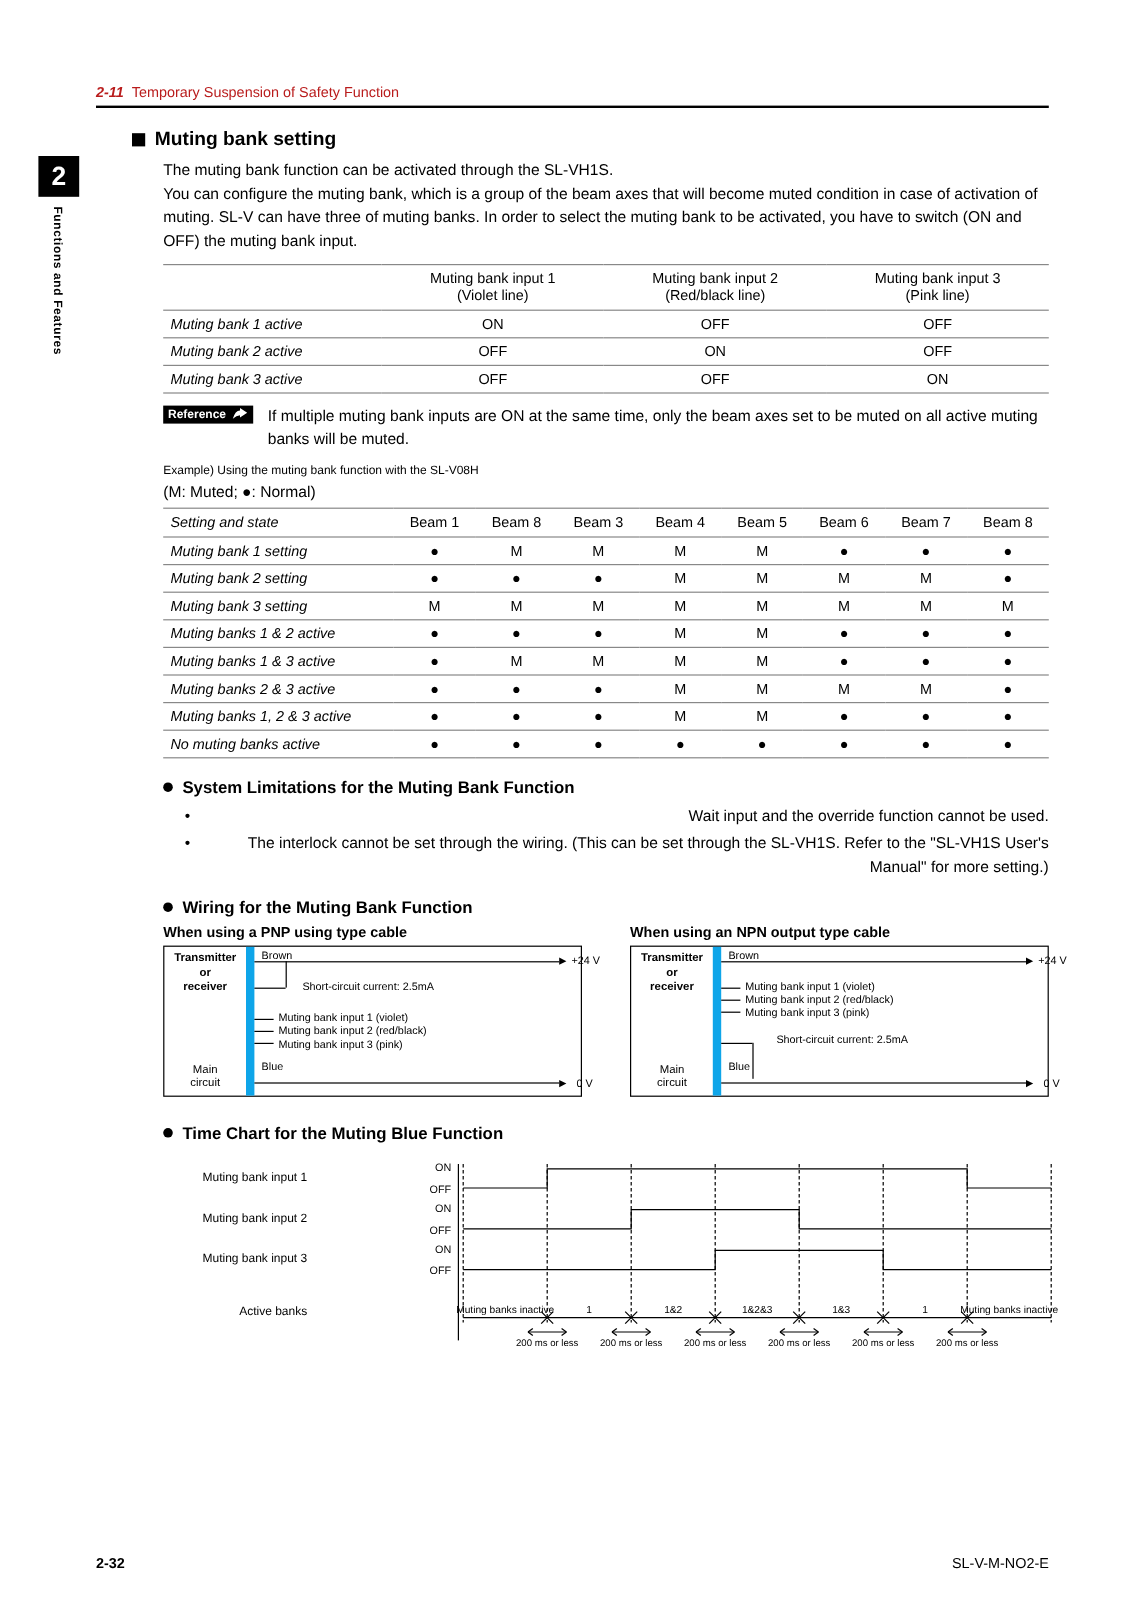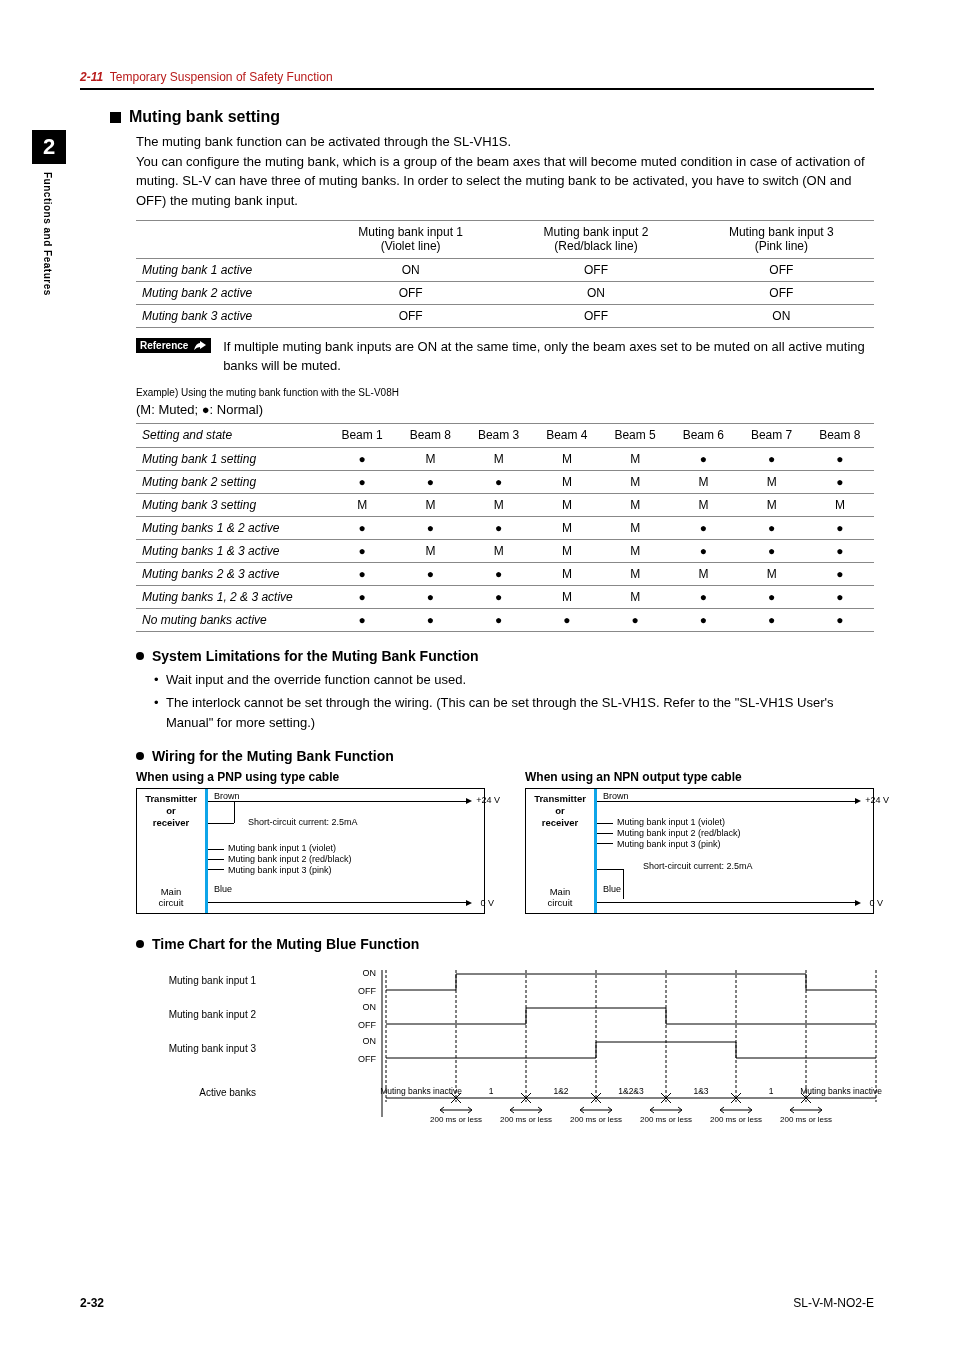--- a/index.html
+++ b/index.html
@@ -131,21 +131,21 @@
   .wiring-title { font-size: 12px; font-weight: bold; margin-bottom: 4px; }
   .wiring-box {
     border: 1px solid #000;
     display: flex;
     font-size: 9.5px;
     line-height: 1.25;
     position: relative;
     height: 124px;
   }
   .wiring-left {
-    border-right: 3px solid #0ea5e9;
+    border-right: 7px solid #0ea5e9;
     width: 60px;
     padding: 4px;
     display: flex;
     flex-direction: column;
     justify-content: space-between;
     text-align: center;
   }
   .wiring-left .tx { font-weight: bold; }
   .wiring-right { flex: 1; padding: 4px 6px 4px 10px; position: relative; }
   .wire-line { position: absolute; height: 1px; background: #000; }
@@ -329,21 +329,21 @@
             <td class=" dot">●</td>
             <td class=" dot">●</td>
             <td class=" dot">●</td>
             <td class=" dot">●</td>
             <td class=" dot">●</td>
           </tr>
         </tbody>
     </table>
 
     <div class="h-sub" style="margin-left:26px;">System Limitations for the Muting Bank Function</div>
-    <ul class="bullets" id="limits-list" style="margin-left:44px;">
+    <ul class="bullets" id="limits-list" style="margin-left:44px;text-align:right;">
         <li>Wait input and the override function cannot be used.</li>
         <li>The interlock cannot be set through the wiring. (This can be set through the SL-VH1S. Refer to the "SL-VH1S User's Manual" for more setting.)</li>
       </ul>
 
     <div class="h-sub" style="margin-left:26px;">Wiring for the Muting Bank Function</div>
 
     <div class="wiring-row" style="margin-left:26px;">
 
       <div class="wiring-col">
         <div class="wiring-title">When using a PNP using type cable</div>

